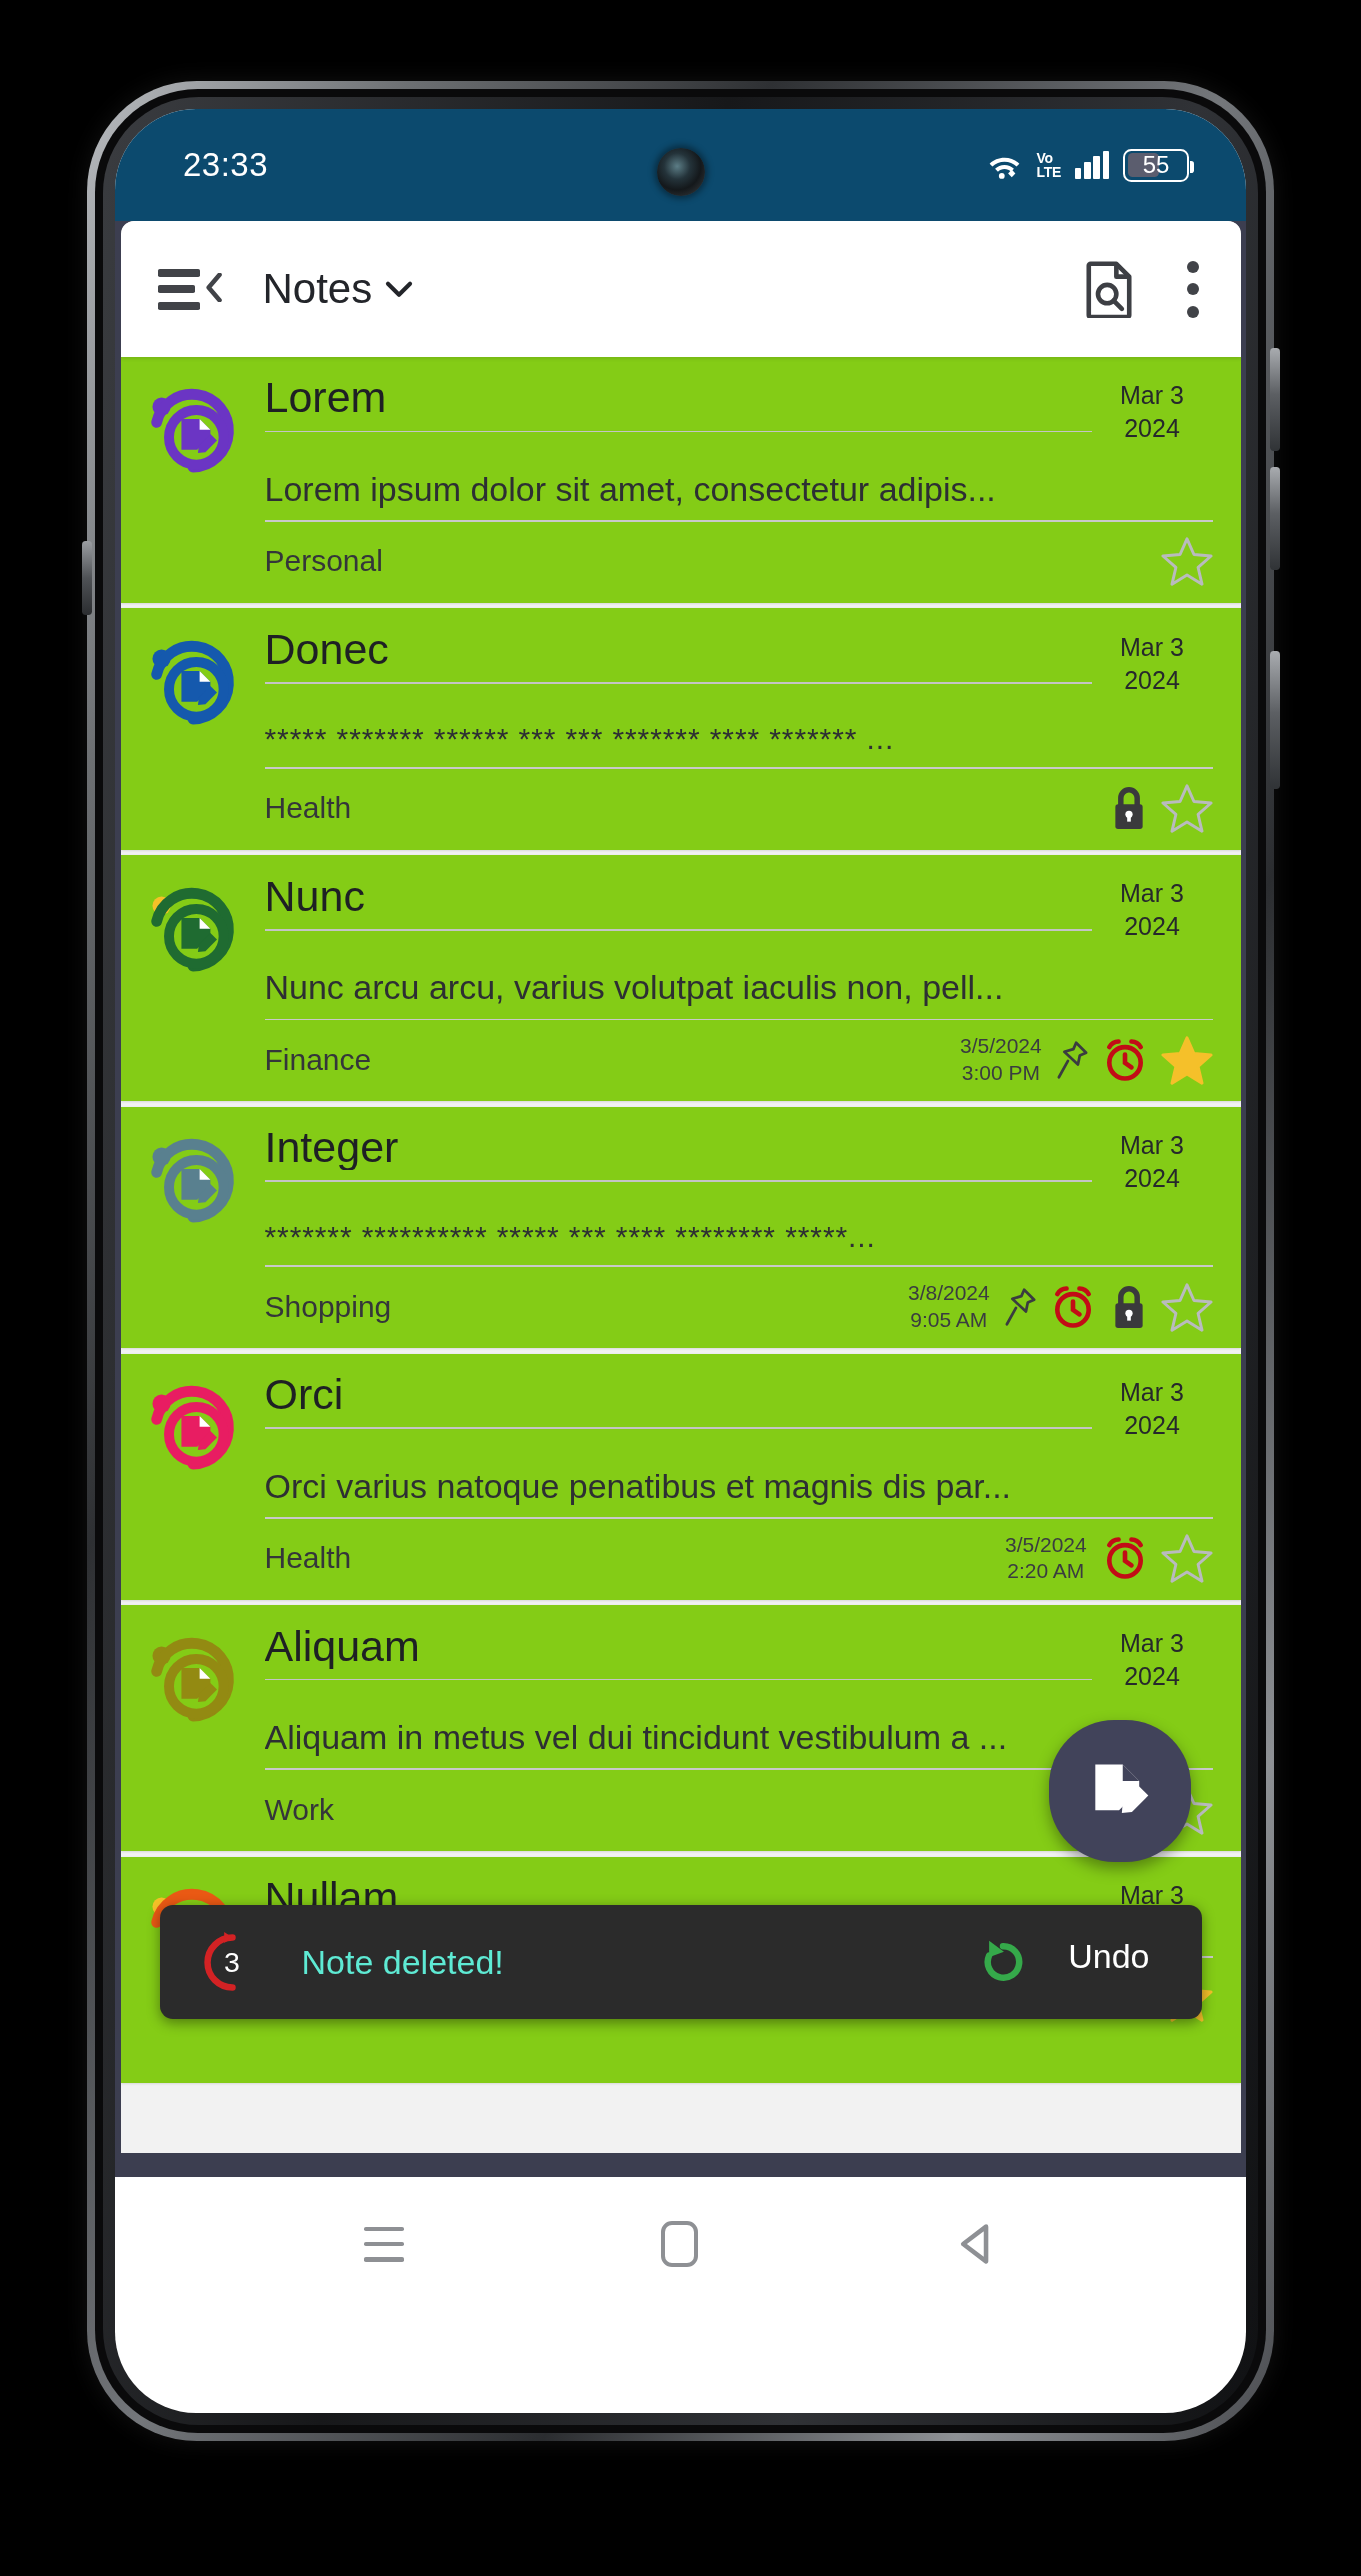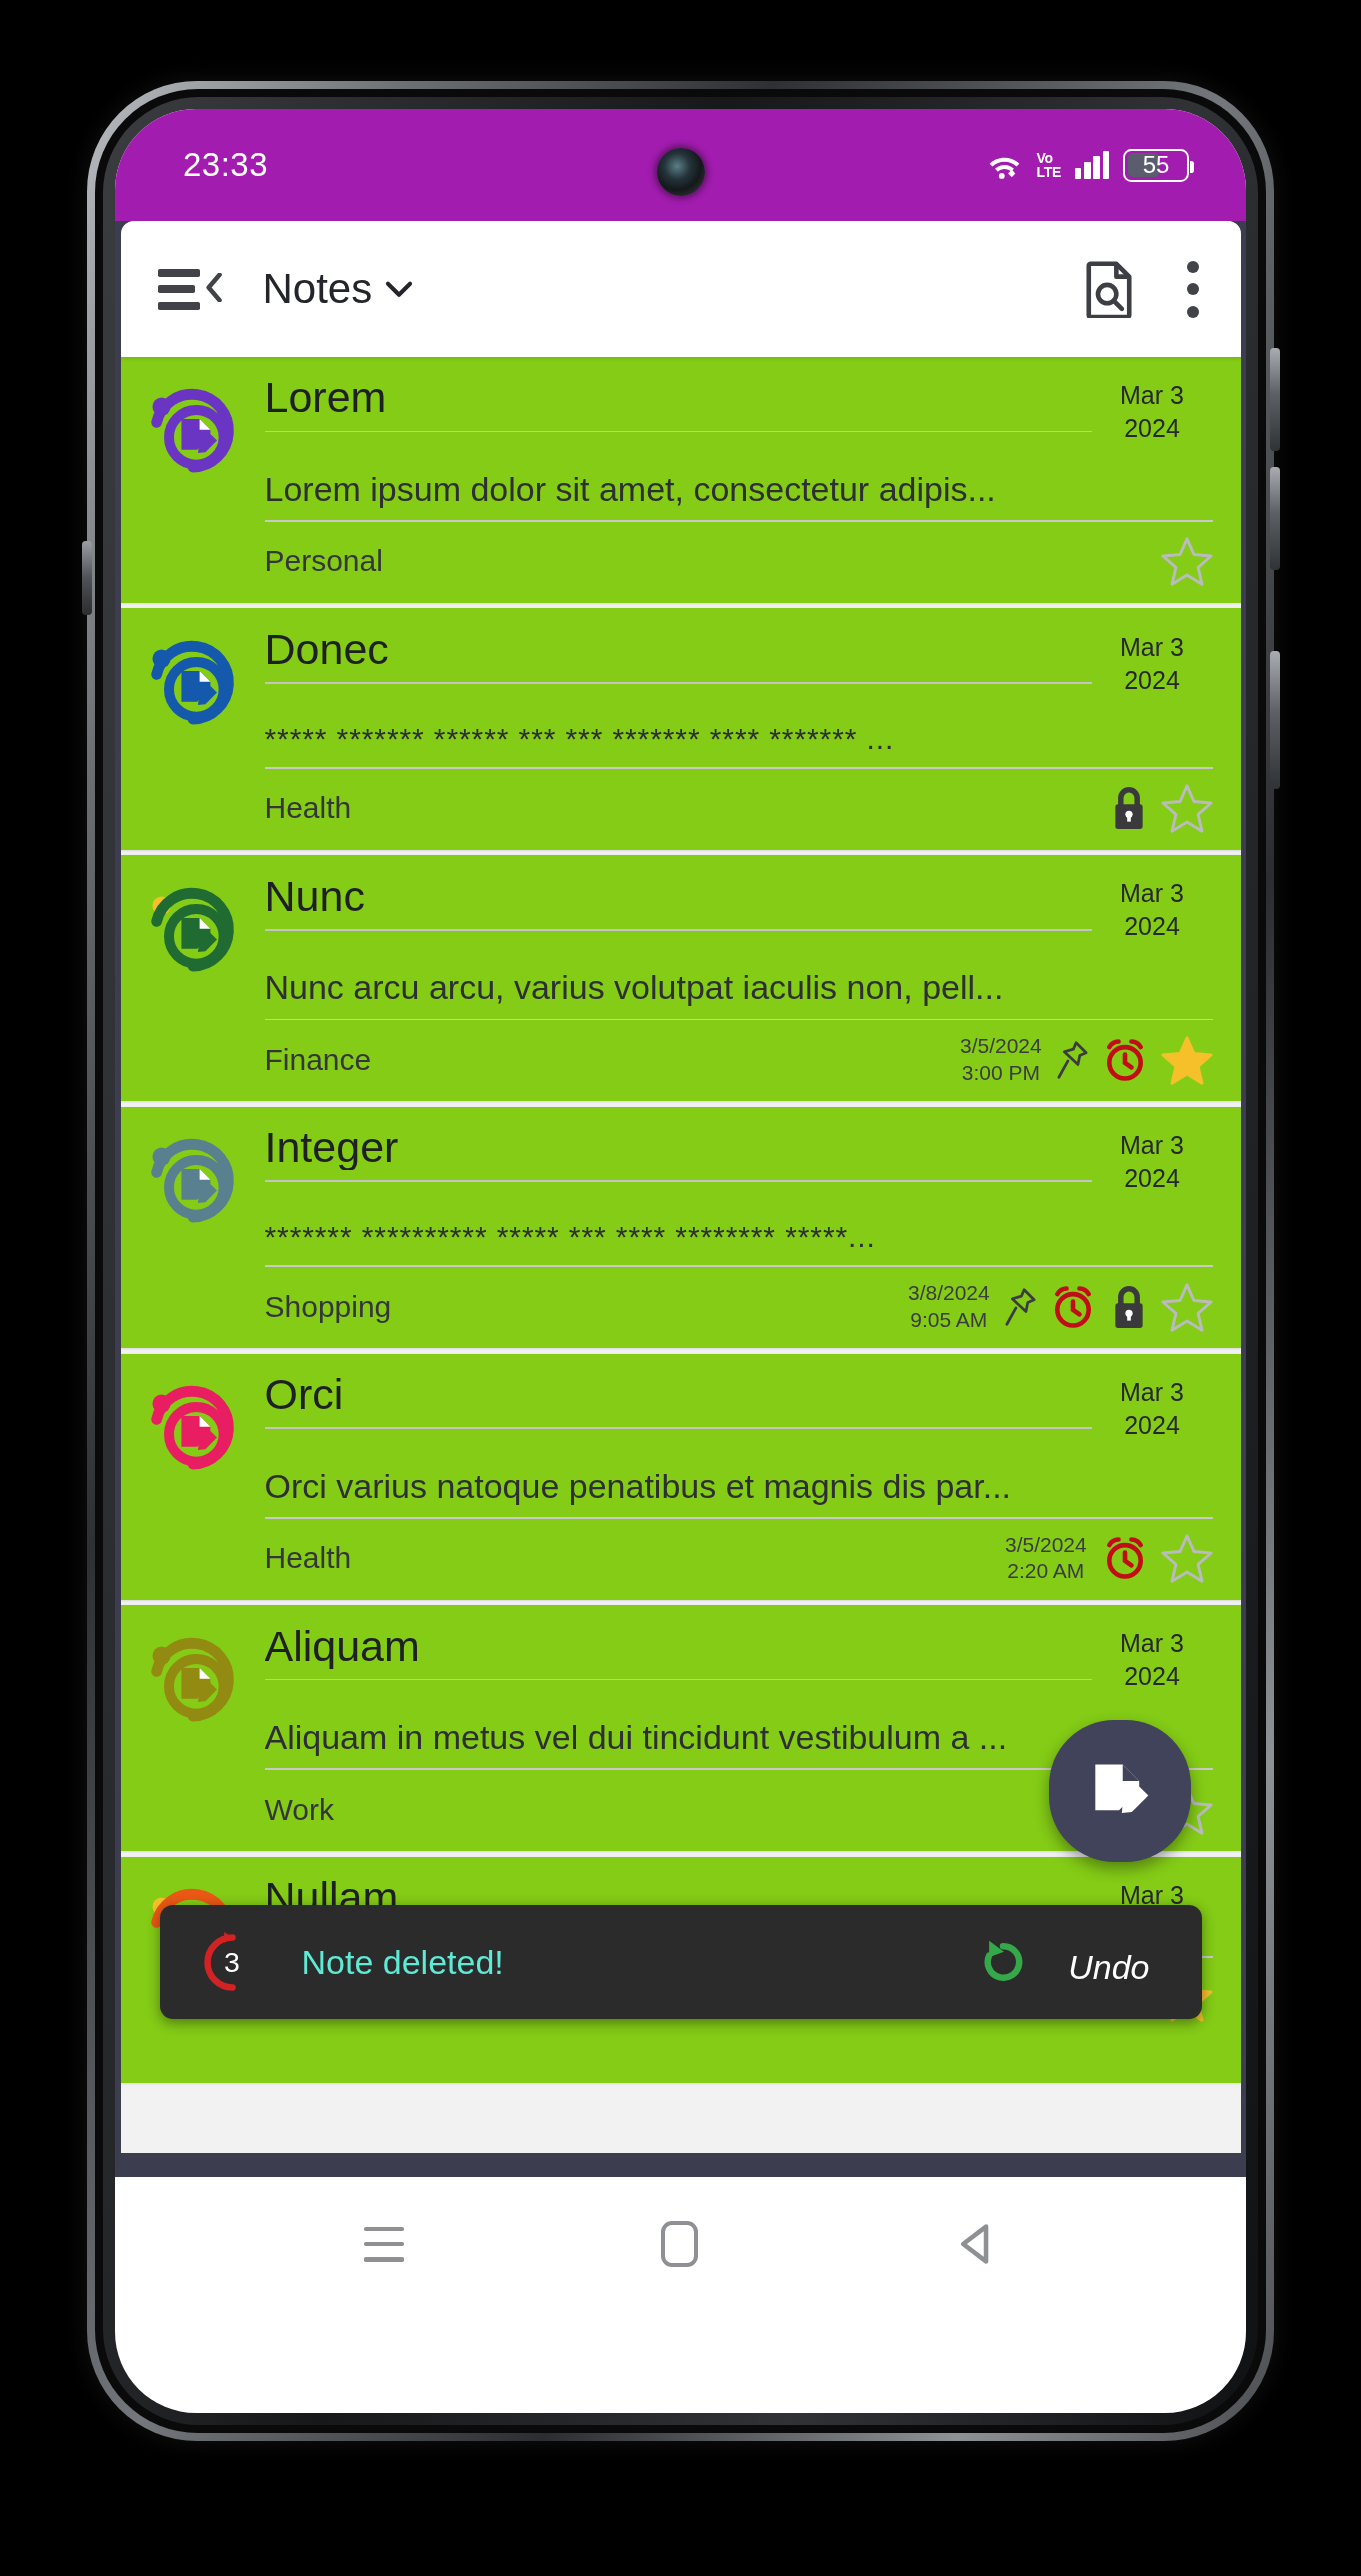--- a/index.html
+++ b/index.html
@@ -52,21 +52,21 @@
   .btn-left {
     position: absolute; left: -5.5px; top: 460px;
     width: 10px; height: 74px; border-radius: 3.7px;
     background: linear-gradient(180deg,#9b9ea2,#4f5256 50%,#2b2d30);
   }
 
   
   .statusbar {
     position: relative;
     height: 112px;
-    background: #a21caf;
+    background: #0c4a6e;
     display: flex; align-items: center;
     padding: 0 57px 0 68px;
     color: #fff;
   }
   .sb-clock {
     font-size: 33px; font-weight: 500; letter-spacing: 0.5px;
   }
   .sb-right {
     margin-left: auto; display: flex; align-items: center; gap: 14px;
   }
@@ -208,21 +208,21 @@
     height: 114px; background: #2b2b2b; border-radius: 13px;
     display: flex; align-items: center; padding: 0 52px 0 42px;
     z-index: 30; box-shadow: 0 3.7px 13px rgba(0,0,0,0.4);
   }
   .sb-timer { position: relative; width: 61px; height: 61px; }
   .sb-timer span {
     position:absolute; inset:0; display:flex; align-items:center; justify-content:center;
     color:#fff; font-size:28.5px;
   }
   .sb-msg { color: #5eead4; font-size: 34px; margin-left: 39px; }
-  .sb-undo-wrap { margin-left: auto; display: flex; align-items: flex-end; gap: 40px; font-style: italic; }
+  .sb-undo-wrap { margin-left: auto; display: flex; align-items: flex-start; gap: 40px; }
   .sb-undo { color: #fff; font-size: 34px; }
 
   
   .navbar {
     height: 134px; background: #ffffff;
     display: flex; align-items: center; justify-content: space-around;
     padding: 0 120px;
   }
   .nav-recents { width: 40px; height: 35px; display:flex; flex-direction:column; justify-content:space-between; }
   .nav-recents i { height: 4.6px; background:#8e9094; border-radius:1.8px; display:block; }

